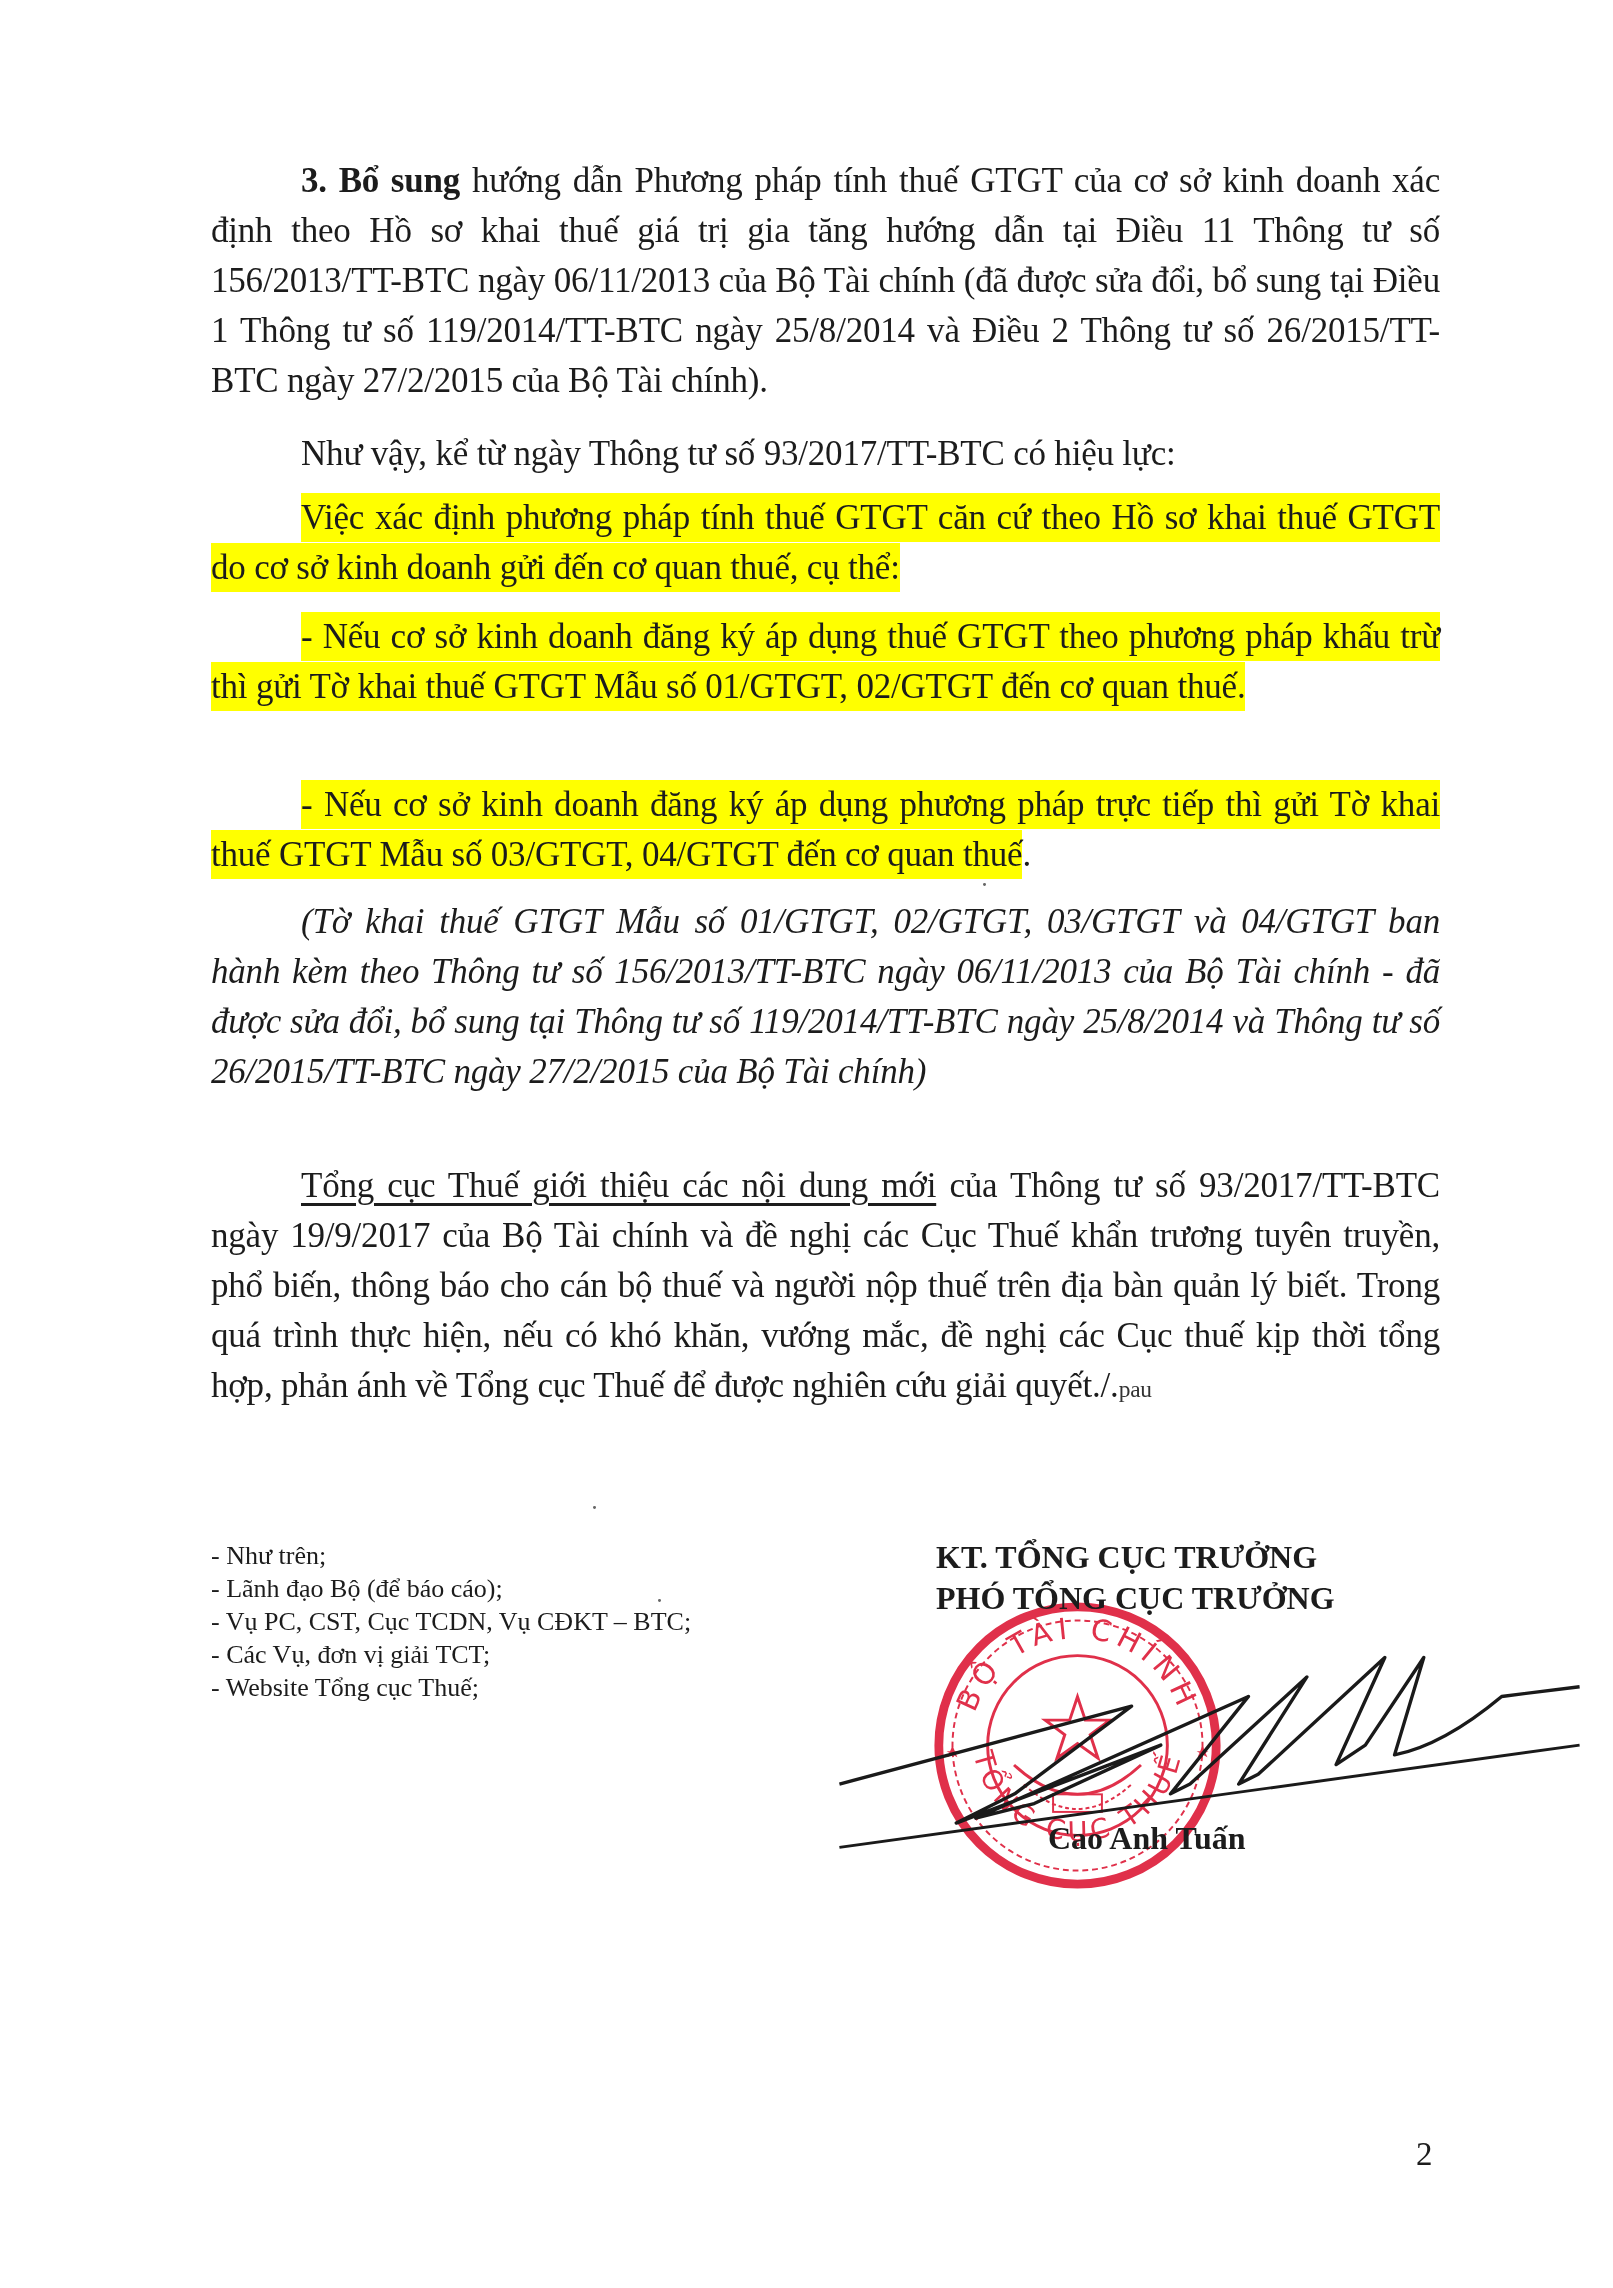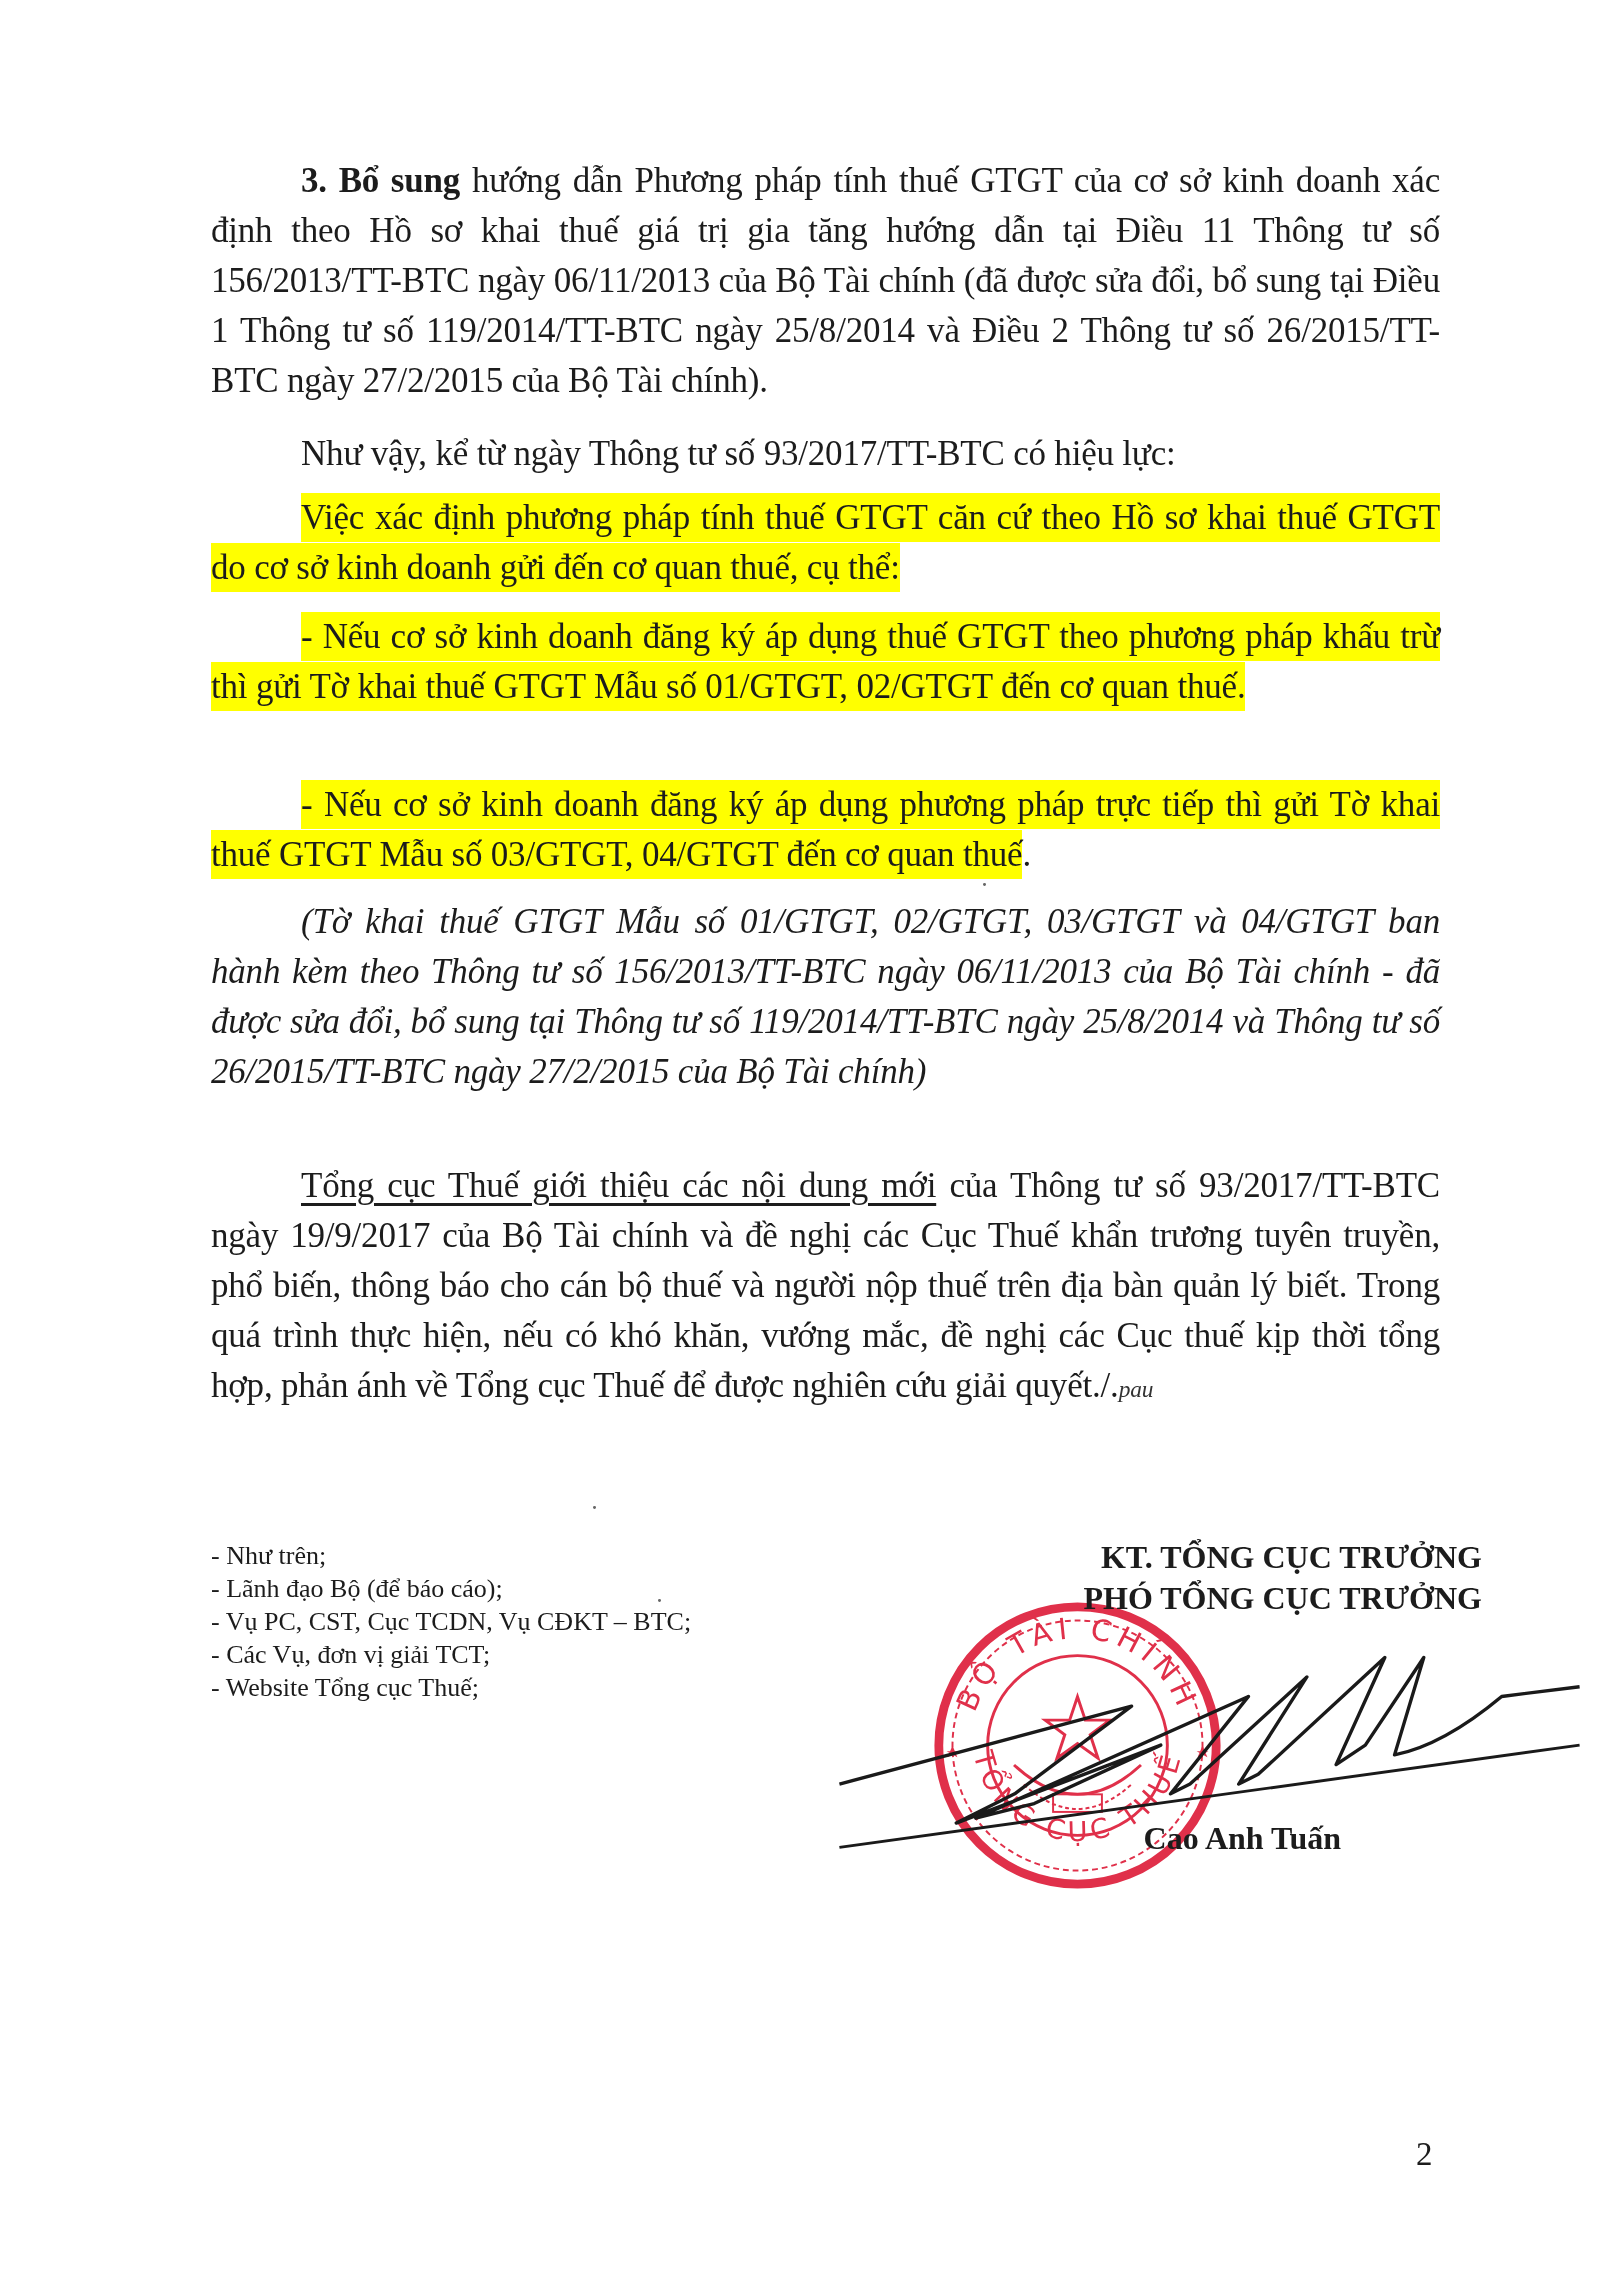--- a/index.html
+++ b/index.html
@@ -18,31 +18,31 @@
   .p1 { top: 156px; }
   .p2 { top: 429px; }
   .p3 { top: 493px; }
   .p4 { top: 612px; }
   .p5 { top: 780px; }
   .p6 { top: 897px; font-style: italic; }
   .p7 { top: 1161px; }
   .hl { background: #ffff00; padding: 5px 0; box-decoration-break: clone; -webkit-box-decoration-break: clone; }
   b.lead { font-weight: bold; }
   .underline { text-decoration: underline; text-underline-offset: 5.9px; }
-  .scribble { font-style: italic; font-size: 23.4px; color: #333; }
+  .scribble { font-size: 23.4px; color: #333; }
 
   .recipients {
     position: absolute; left: 211px; top: 1539px; width: 585px;
     font-size: 26px; line-height: 33px;
   }
   .recipients .title { font-weight: bold; font-style: italic; font-size: 29px; margin-bottom: 3.9px; }
   .recipients .item { white-space: nowrap; }
 
   .signature {
-    position: absolute; left: 936px; top: 1537px; width: 546px; text-align: right;
+    position: absolute; left: 936px; top: 1537px; width: 546px; text-align: left;
   }
   .signature .line1, .signature .line2 {
     font-weight: bold; font-size: 32px; line-height: 41px; position: relative; z-index: 3;
   }
   .signature .name {
     position: absolute; left: 112px; top: 283px; width: 293px;
     font-weight: bold; font-size: 32px; z-index: 3;
   }
   .stamp {
     position: absolute; left: 931px; top: 1599px; width: 293px; height: 293px; z-index: 1;

